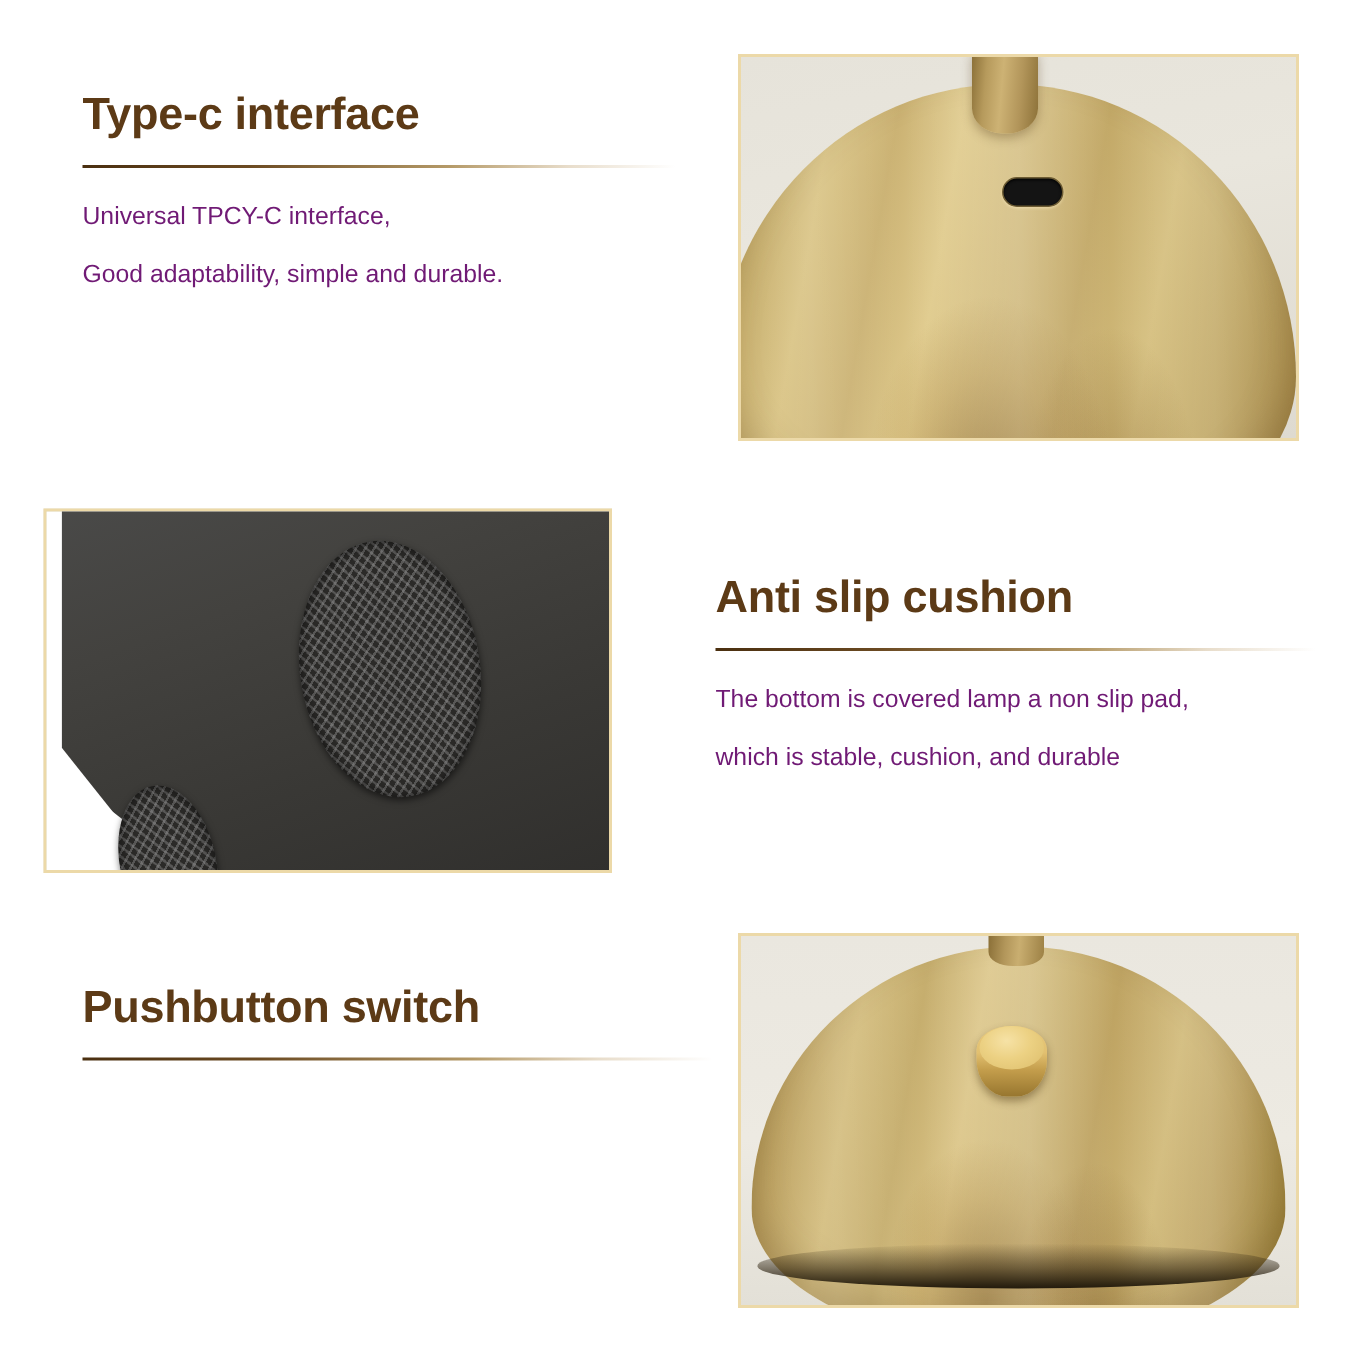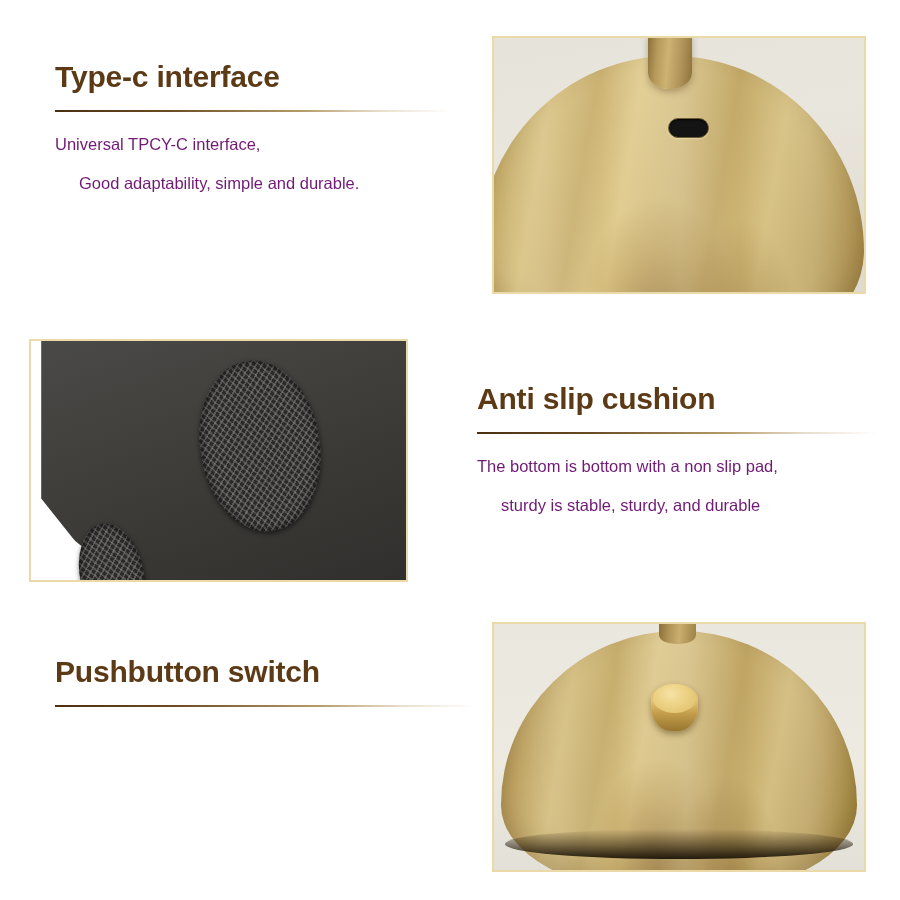--- a/index.html
+++ b/index.html
@@ -41,21 +41,21 @@
   .body-lines {
     margin-top: 24px;
   }
   .body-line {
     font-size: 16.5px;
     color: #701a75;
     line-height: 1.0;
     margin-bottom: 22px;
     white-space: nowrap;
   }
-  .body-line:last-child { margin-bottom: 0; margin-left: 24px; }
+  .body-line:last-child { margin-bottom: 0; }
 
   
   .photo {
     position: absolute;
     border: 2px solid #ecd9a8;
     box-sizing: border-box;
     overflow: hidden;
     background: #e9e6de;
   }
 
@@ -244,22 +244,22 @@
     <div class="p2-bg"></div>
     <div class="p2-base"></div>
     <div class="pad pad-big"></div>
     <div class="pad pad-small"></div>
   </div>
 
   <div class="text-block" style="left:477px; top:382px; width:400px;">
     <div class="heading">Anti slip cushion</div>
     <div class="divider"></div>
     <div class="body-lines">
-      <div class="body-line">The bottom is bottom with a non slip pad,</div>
-      <div class="body-line">sturdy is stable, sturdy, and durable</div>
+      <div class="body-line">The bottom is covered lamp a non slip pad,</div>
+      <div class="body-line">which is stable, cushion, and durable</div>
     </div>
   </div>
 
   <div class="text-block" style="left:55px; top:655px; width:420px;">
     <div class="heading">Pushbutton switch</div>
     <div class="divider"></div>
   </div>
 
   <div class="photo" style="left:492px; top:622px; width:374px; height:250px;">
     <div class="p3-bg"></div>

